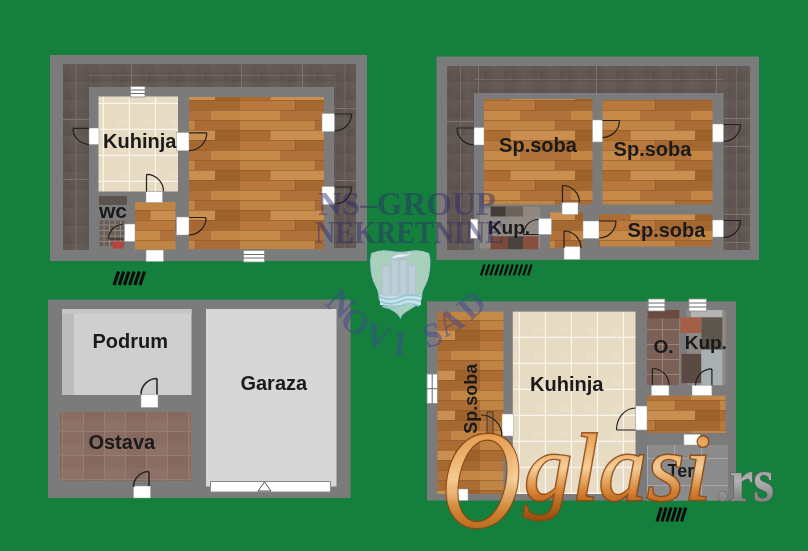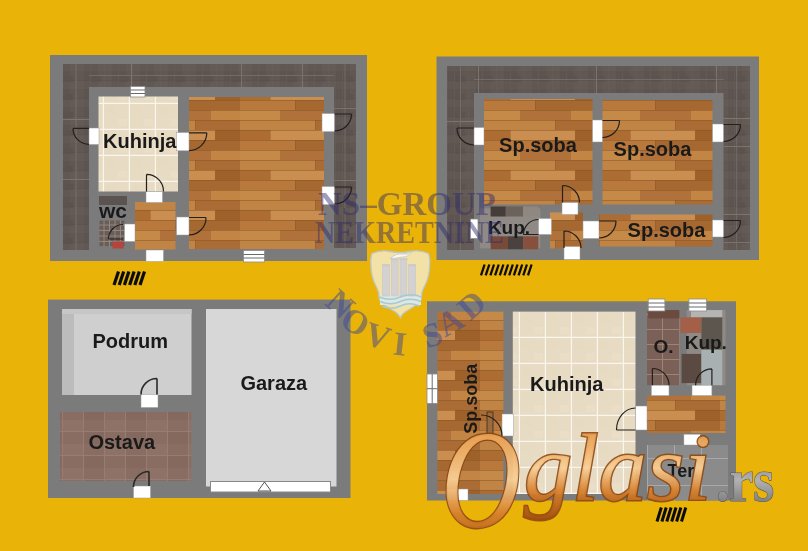--- a/index.html
+++ b/index.html
@@ -1,16 +1,16 @@
 <!DOCTYPE html>
 <html><head>
 <meta charset="utf-8">
 <style>
 html,body{margin:0;padding:0}
-.page{position:relative;width:808px;height:551px;background:#eab308;overflow:hidden;font-family:"Liberation Sans",sans-serif}
+.page{position:relative;width:808px;height:551px;background:#15803d;overflow:hidden;font-family:"Liberation Sans",sans-serif}
 </style>
 </head>
 <body>
 <div class="page">
 <svg width="808" height="551" viewBox="0 0 808 551">
 <defs>
 <pattern id="wood" width="120" height="40" patternUnits="userSpaceOnUse">
   <rect width="120" height="40" fill="#b8793e"></rect>
   <rect x="0" y="0" width="75" height="10" fill="#c08445"></rect>
   <rect x="75" y="0" width="45" height="10" fill="#aa6c34"></rect>

